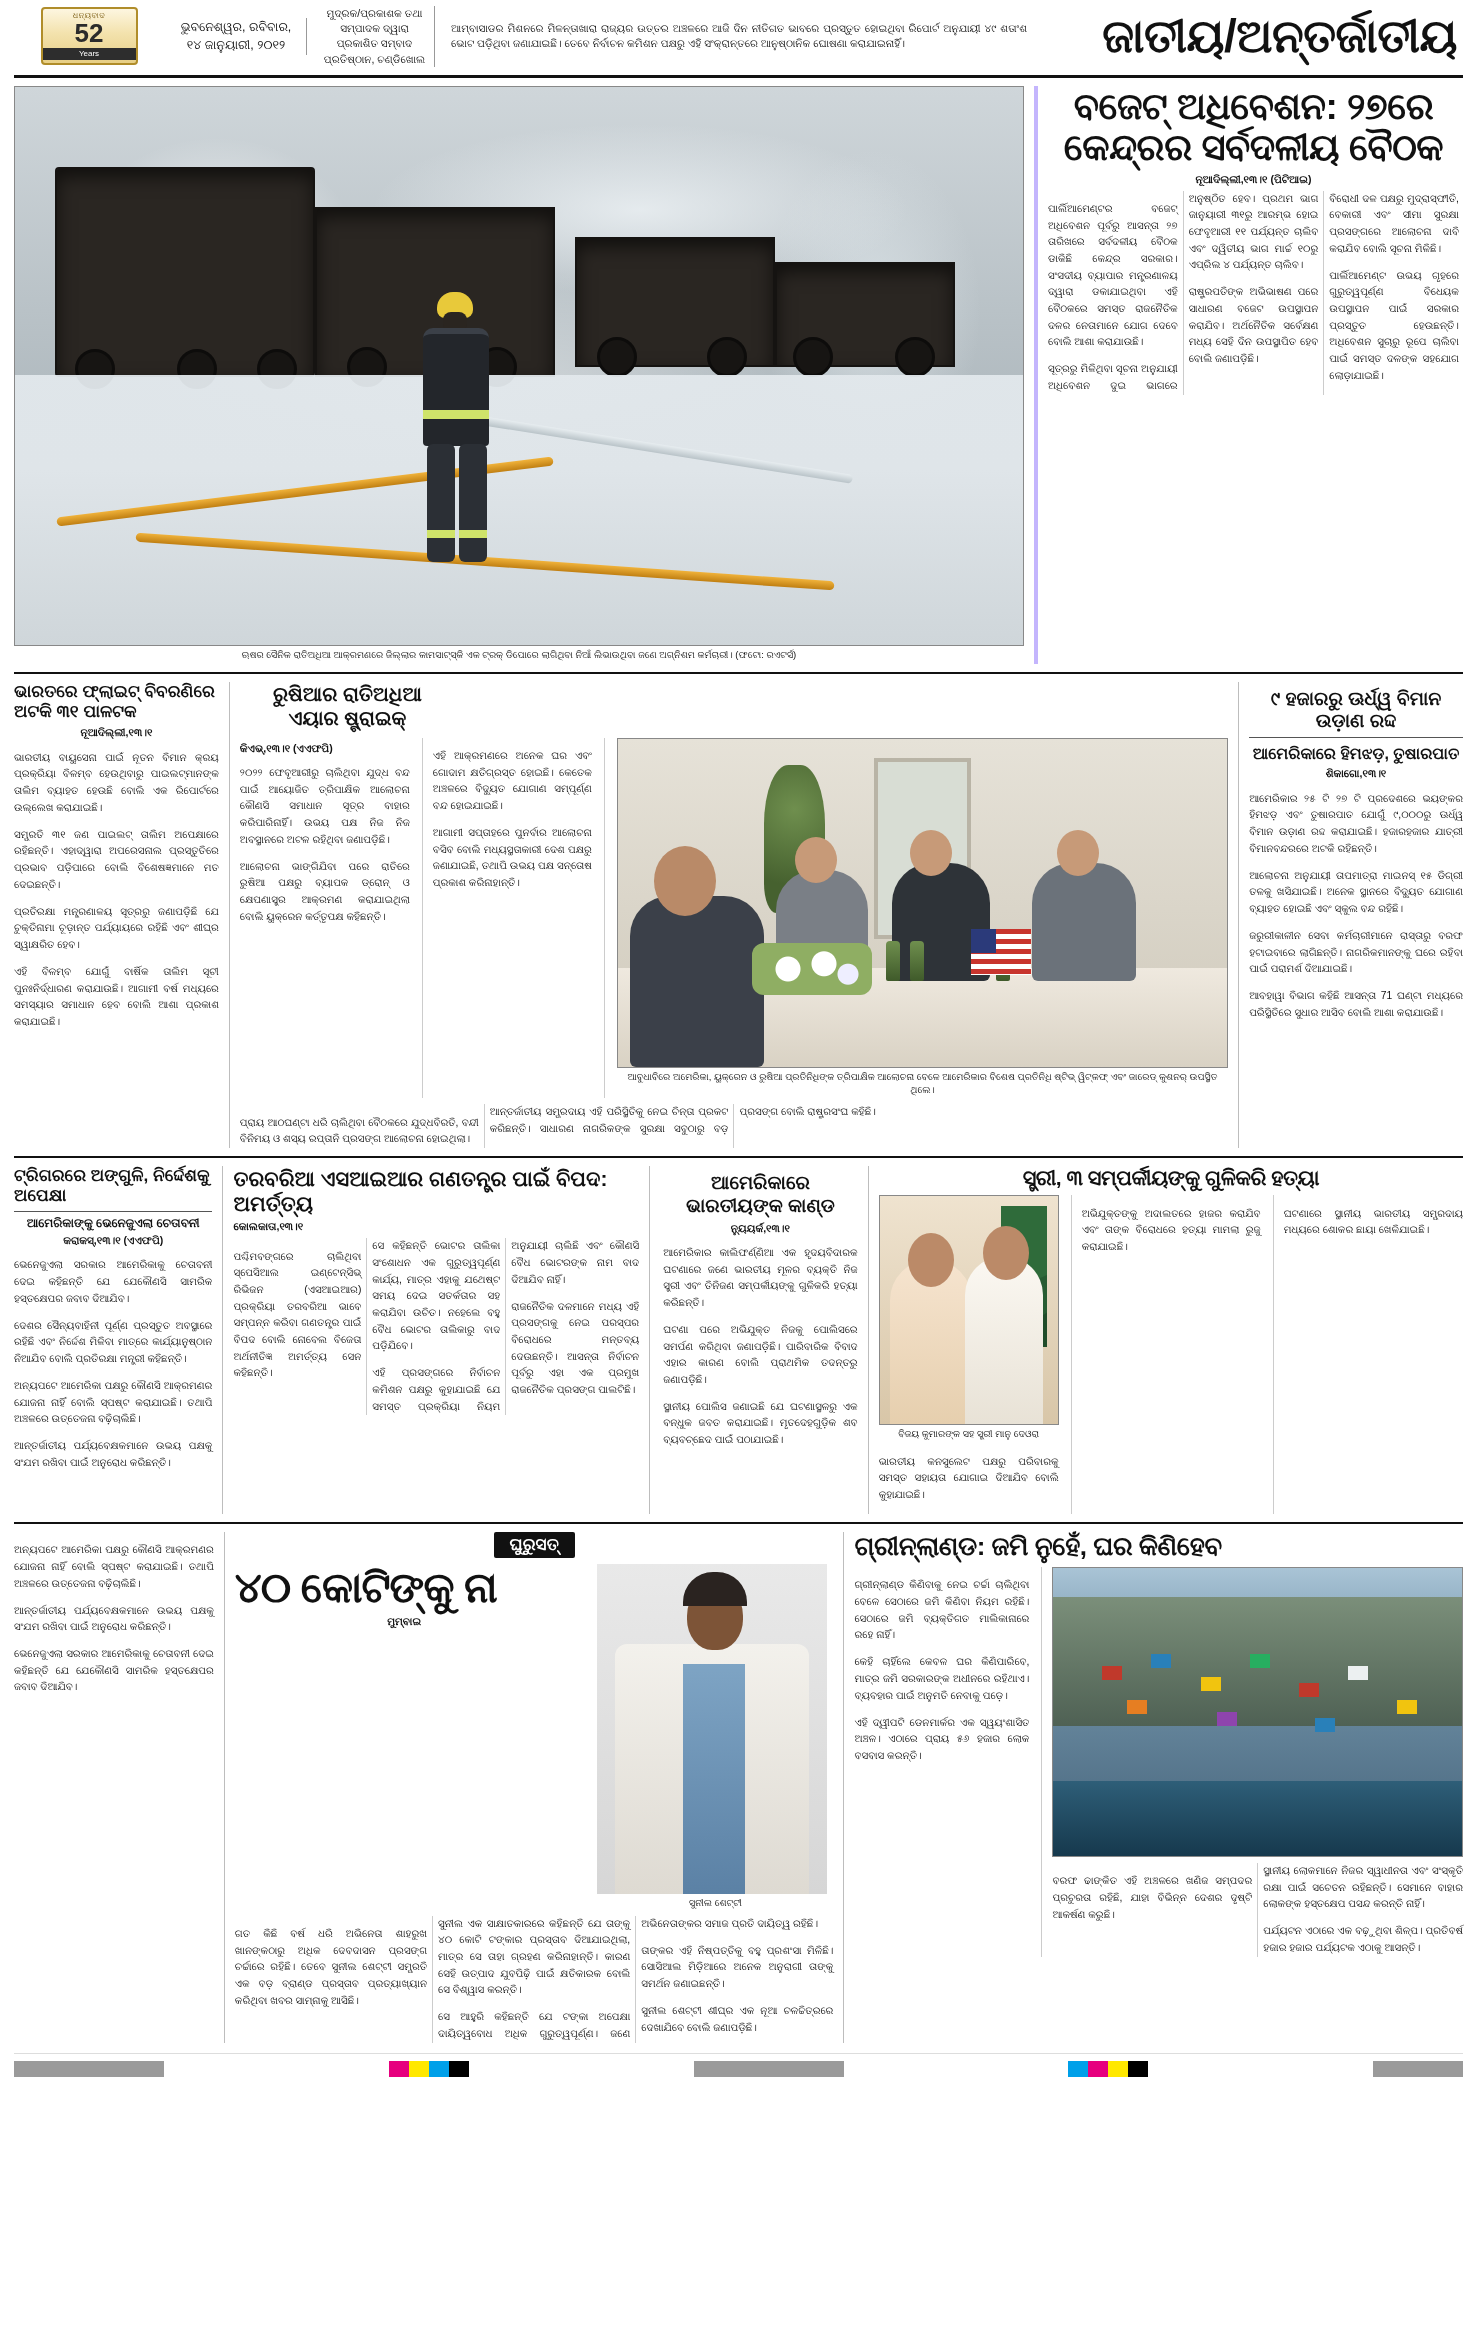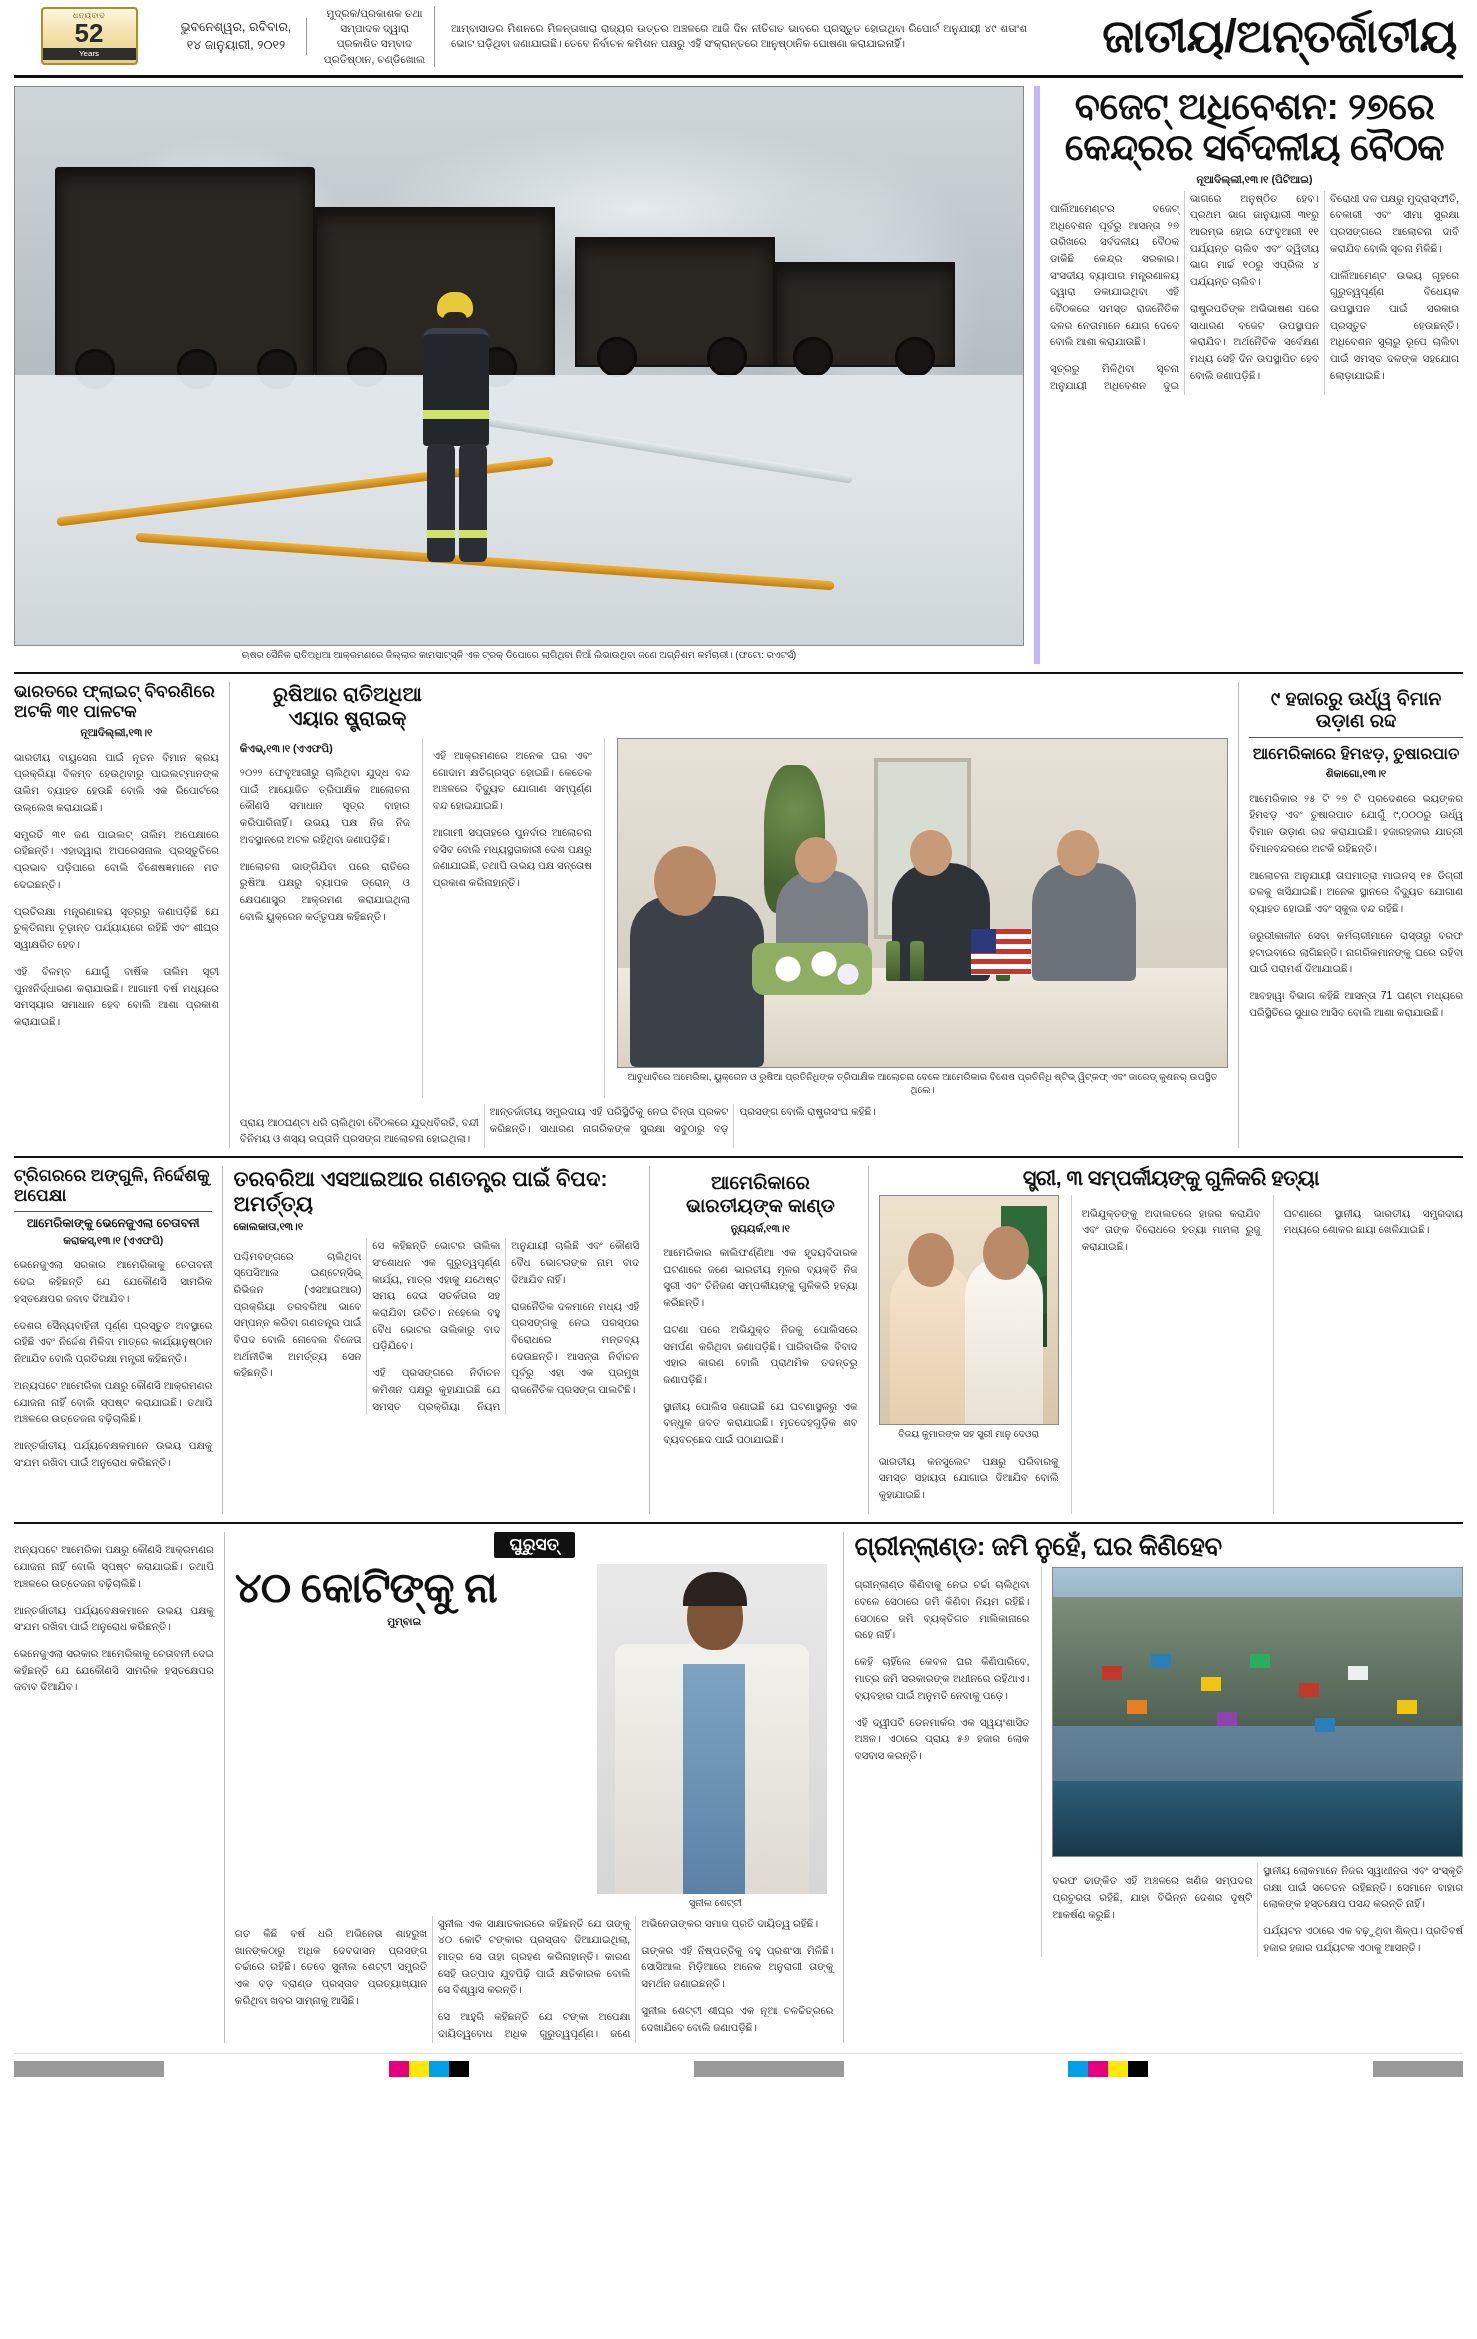--- a/index.html
+++ b/index.html
@@ -111,21 +111,21 @@
   }
   .photo {
     position: relative;
     overflow: hidden;
     background: #c9ccd1;
   }
 
   
   .sec1 { display: flex; gap: 10px; padding-top: 8px; }
   .sec1-left { width: 1010px; }
-  .sec1-right { width: 425px; border-left: 6px solid #c4b5fd; padding-left: 10px; }
+  .sec1-right { width: 425px; border-left: 4px solid #c4b5fd; padding-left: 10px; }
 
   .lead-photo {
     width: 100%; height: 560px;
     border: 1px solid #888;
     position: relative;
     background: linear-gradient(180deg,#cfd6da 0%, #b9c2c7 40%, #9aa5ab 100%);
   }
   .smoke {
     position: absolute; inset: 0;
     background:

